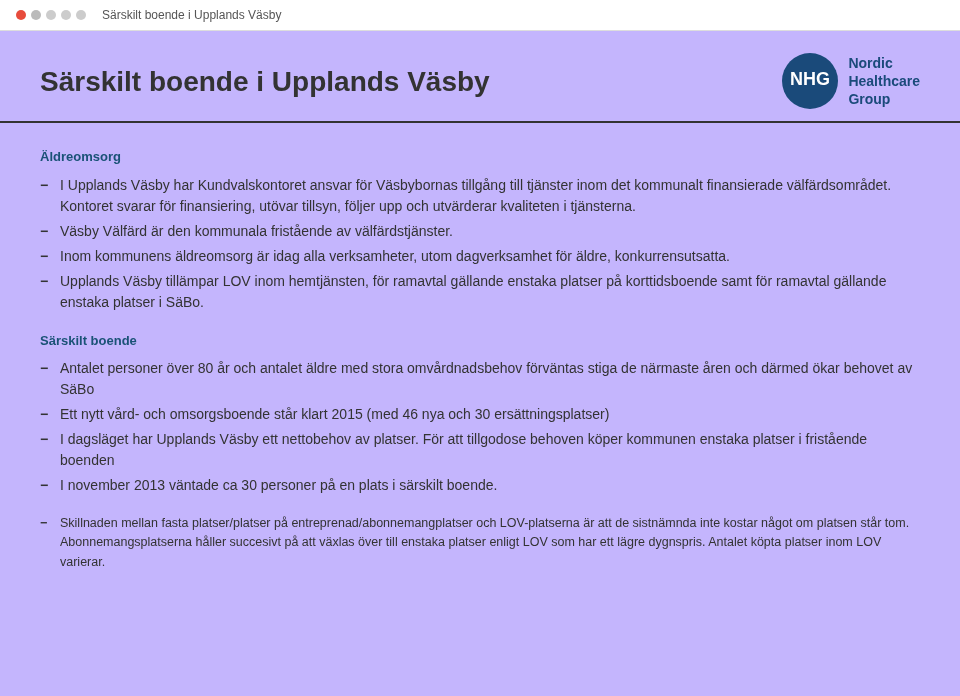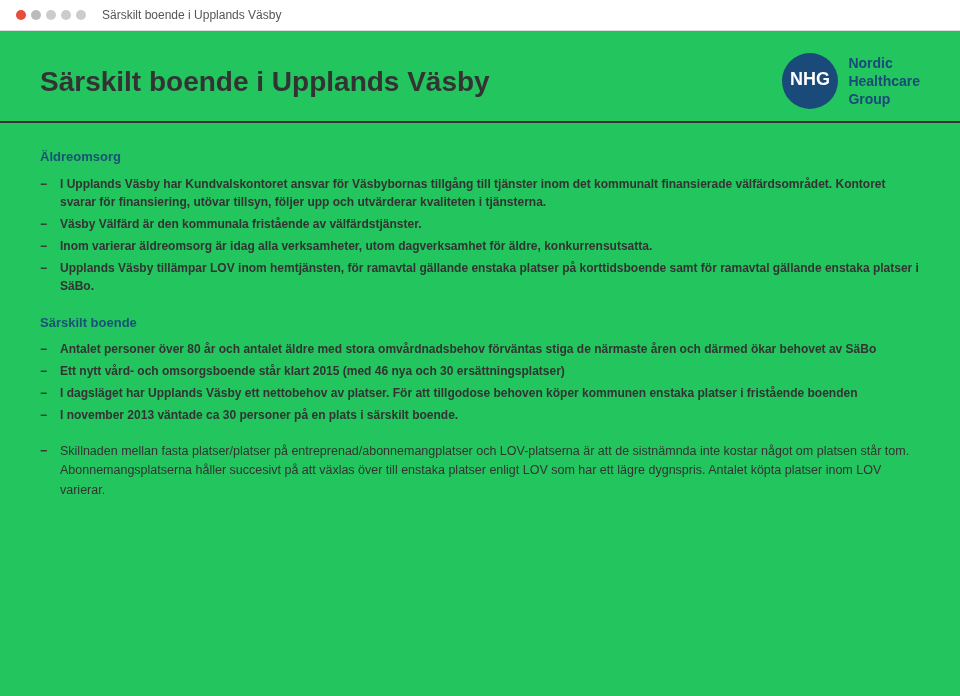--- a/index.html
+++ b/index.html
@@ -12,21 +12,21 @@
       font-family: Arial, Helvetica, sans-serif;
       background: #fff;
       color: #333;
       font-size: 13px;
       line-height: 1.5;
     }
 
     .page {
       width: 960px;
       min-height: 696px;
-      background: #22c55e;
+      background: #c4b5fd;
       position: relative;
     }
 
     
     .top-bar {
       display: flex;
       align-items: center;
       padding: 6px 16px;
       border-bottom: 1px solid #ddd;
       background: #fff;
@@ -109,24 +109,23 @@
 
     .bullet-list {
       list-style: none;
       padding: 0;
     }
 
     .bullet-list li {
       padding-left: 20px;
       position: relative;
       margin-bottom: 4px;
-      font-size: 12px;
+      font-size: 14px;
       color: #333;
       line-height: 1.5;
-      font-weight: bold;
     }
 
     .bullet-list li::before {
       content: '−';
       position: absolute;
       left: 0;
       color: #333;
       font-weight: bold;
     }
 
@@ -185,21 +184,21 @@
     </div>
   </div>
 
   <div class="content">
 
     <div class="section">
       <div class="section-title">Äldreomsorg</div>
       <ul class="bullet-list">
         <li>I Upplands Väsby har Kundvalskontoret ansvar för  Väsbybornas tillgång till tjänster inom det kommunalt finansierade välfärdsområdet. Kontoret svarar för finansiering, utövar tillsyn, följer upp och utvärderar kvaliteten i tjänsterna.</li>
         <li>Väsby Välfärd är den kommunala fristående av välfärdstjänster.</li>
-        <li>Inom varierar äldreomsorg är idag alla verksamheter, utom dagverksamhet för äldre, konkurrensutsatta.</li>
+        <li>Inom kommunens äldreomsorg är idag alla verksamheter, utom dagverksamhet för äldre, konkurrensutsatta.</li>
         <li>Upplands Väsby tillämpar LOV inom hemtjänsten, för ramavtal gällande enstaka platser på korttidsboende samt för ramavtal gällande enstaka platser i SäBo.</li>
       </ul>
     </div>
 
     <div class="section">
       <div class="section-title">Särskilt boende</div>
       <ul class="bullet-list">
         <li>Antalet personer över 80 år och antalet äldre med stora omvårdnadsbehov förväntas stiga de närmaste åren och därmed ökar behovet av SäBo</li>
         <li>Ett nytt vård- och omsorgsboende står klart 2015 (med 46 nya och 30 ersättningsplatser)</li>
         <li>I dagsläget har Upplands Väsby ett nettobehov av platser. För att tillgodose behoven köper kommunen enstaka platser i fristående boenden</li>

